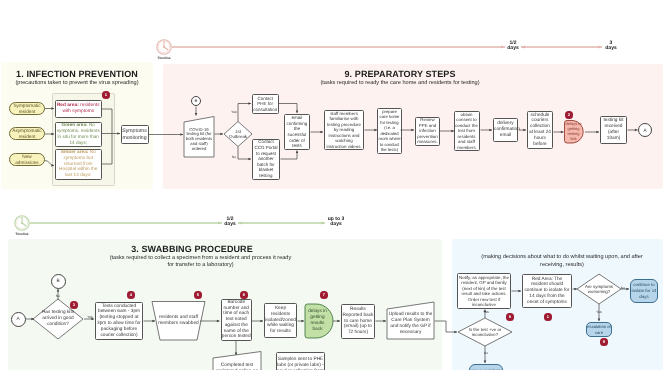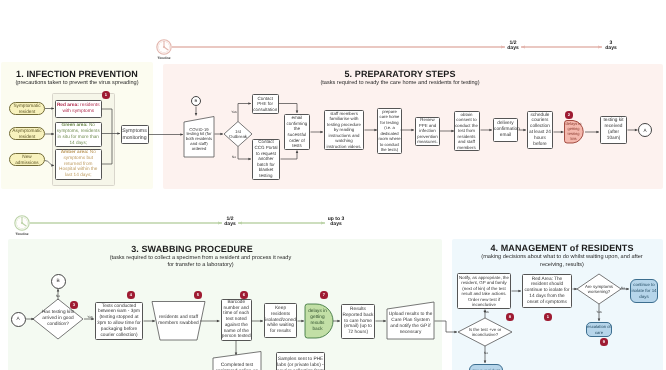--- a/index.html
+++ b/index.html
@@ -19,25 +19,24 @@
 </head>
 <body>
 
 <div id="root">
 <div class="panel" style="left:1px;top:26px;width:152px;height:127px;background:#fcfcf0;"></div>
 <div class="panel" style="left:163px;top:28px;width:500px;height:125px;background:#fdf2ef;"></div>
 <div class="panel" style="left:8px;top:203px;width:434px;height:161px;background:#f4faf2;"></div>
 <div class="panel" style="left:452px;top:203px;width:211px;height:161px;background:#eff8fc;"></div>
 <div class="sect-title" style="left:-23px;top:33px;width:200px;font-size:9px;">1. INFECTION PREVENTION</div>
 <div class="sect-sub" style="left:-23px;top:44px;width:200px;font-size:5.6px;">(precautions taken to prevent the virus spreading)</div>
-<div class="sect-title" style="left:300px;top:33px;width:200px;font-size:9px;">5. PREPARATORY STEPS</div>
+<div class="sect-title" style="left:300px;top:33px;width:200px;font-size:9px;">9. PREPARATORY STEPS</div>
 <div class="sect-sub" style="left:290px;top:44px;width:220px;font-size:5.6px;">(tasks required to ready the care home and residents for testing)</div>
 <div class="sect-title" style="left:92px;top:208px;width:200px;font-size:9px;">3. SWABBING PROCEDURE</div>
 <div class="sect-sub" style="left:109px;top:218.5px;width:183px;font-size:5.6px;line-height:1.35;">(tasks required to collect a specimen from a resident and process it ready for transfer to a laboratory)</div>
-<div class="sect-title" style="left:457px;top:207px;width:210px;font-size:9px;">4. MANAGEMENT of RESIDENTS</div>
 <div class="sect-sub" style="left:476px;top:218px;width:172px;font-size:5.6px;line-height:1.35;">(making decisions about what to do whilst waiting upon, and after receiving, results)</div>
 <svg class="lay" style="left:0;top:0;">
       <circle cx="164" cy="11" r="7.2" fill="#fffdfc" stroke="#e3b6ae" stroke-width="1.1"></circle>
       <circle cx="164" cy="11" r="5.800000000000001" fill="none" stroke="#e3b6ae" stroke-width="0.4" opacity="0.6"></circle>
       <line x1="164" y1="11" x2="164" y2="5.4" stroke="#e3b6ae" stroke-width="1.1" stroke-linecap="round"></line>
       <line x1="164" y1="11" x2="167.79999999999998" y2="13.8" stroke="#e3b6ae" stroke-width="1.1" stroke-linecap="round"></line>
       <circle cx="164" cy="11" r="0.9" fill="#e3b6ae"></circle>
       <line x1="164.00" y1="4.80" x2="164.00" y2="5.90" stroke="#e3b6ae" stroke-width="0.5" opacity="0.75"></line>
       <line x1="167.10" y1="5.63" x2="166.55" y2="6.58" stroke="#e3b6ae" stroke-width="0.5" opacity="0.75"></line>
       <line x1="169.37" y1="7.90" x2="168.42" y2="8.45" stroke="#e3b6ae" stroke-width="0.5" opacity="0.75"></line>

